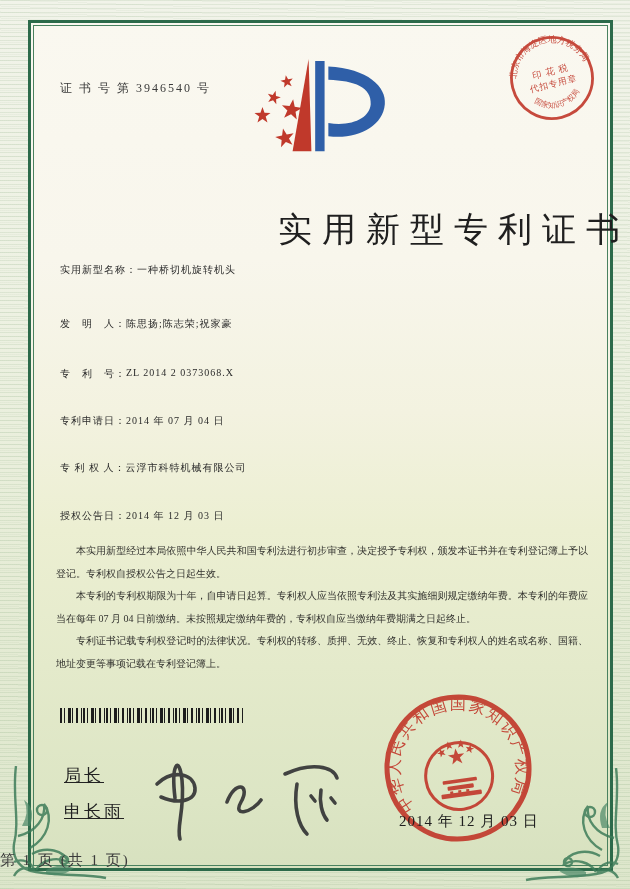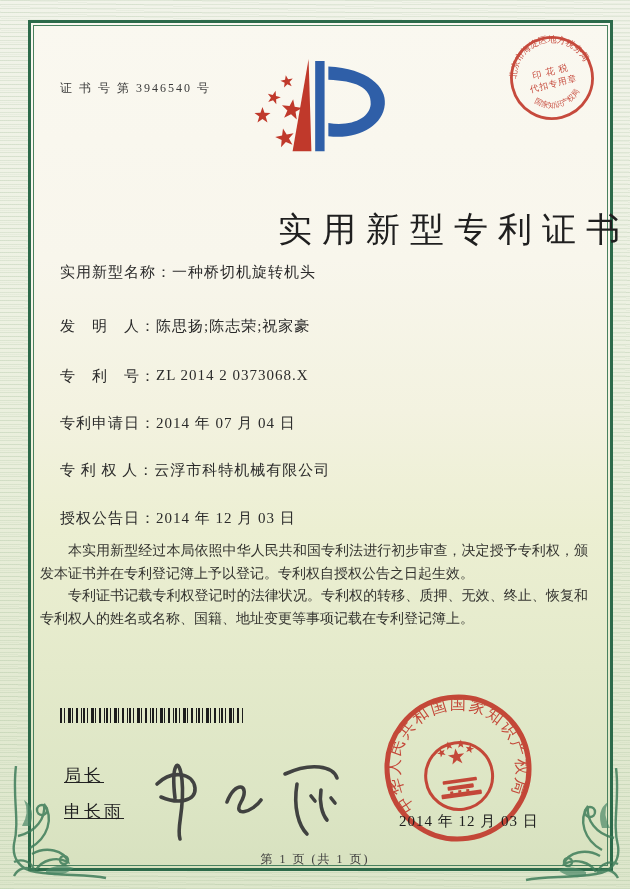--- a/index.html
+++ b/index.html
@@ -32,27 +32,27 @@
   .logo{position:absolute;left:238px;top:52px;z-index:3;}
   .tax-seal{
     position:absolute;left:508px;top:34px;width:88px;height:88px;z-index:4;
     transform:rotate(-14deg);opacity:.92;
   }
   .title{
     position:absolute;left:0;right:0;top:183px;z-index:3;text-align:right;
     font-size:34px;font-weight:normal;letter-spacing:10px;color:#1f1f1f;margin-top:24px;
   }
   .fields{position:absolute;left:60px;top:260px;right:50px;z-index:3;}
-  .field-row{position:absolute;left:0;display:flex;font-size:15px;letter-spacing:1px;white-space:nowrap;}
+  .field-row{position:absolute;left:0;display:flex;font-size:10px;letter-spacing:1px;white-space:nowrap;}
   .field-row .lab{color:#2b2b2b;}
   .field-row .val{color:#2b2b2b;}
   .fr0{top:3px;}.fr1{top:57px;}.fr2{top:107px;}.fr3{top:154px;}.fr4{top:201px;}.fr5{top:249px;text-align:center;}
   .paragraphs{
-    position:absolute;left:40px;right:42px;top:540px;z-index:3;
-    font-size:14px;line-height:22.5px;text-align:justify;color:#33332f;
+    position:absolute;left:56px;right:42px;top:540px;z-index:3;
+    font-size:10px;line-height:22.5px;text-align:justify;color:#33332f;
   }
   .paragraphs p{margin:0;text-indent:2em;}
   .barcode{
     position:absolute;left:60px;top:708px;width:184px;height:15px;z-index:3;
     background:repeating-linear-gradient(90deg,
       #1d1d1d 0 2px,transparent 2px 4px,
       #1d1d1d 4px 5px,transparent 5px 8px,
       #1d1d1d 8px 11px,transparent 11px 12px,
       #1d1d1d 12px 13px,transparent 13px 16px,
       #1d1d1d 16px 18px,transparent 18px 21px,
@@ -64,22 +64,22 @@
   .sig-script{position:absolute;left:135px;top:740px;z-index:3;}
   .official-seal{
     position:absolute;left:382px;top:692px;width:152px;height:152px;z-index:4;
     transform:rotate(-8deg);opacity:.93;
   }
   .seal-date{
     position:absolute;left:399px;top:812px;z-index:5;
     font-size:15px;letter-spacing:1px;color:#1e1e1e;
   }
   .footer{
-    position:absolute;left:0;right:0;top:851px;z-index:3;text-align:center;
-    font-size:12px;letter-spacing:2px;color:#3a3a3a;
+    position:absolute;left:0;right:0;top:851px;z-index:3;
+    font-size:15px;letter-spacing:2px;color:#3a3a3a;
   }
   .ornament{position:absolute;z-index:2;pointer-events:none;}
   .orn-left{left:2px;bottom:4px;}
   .orn-right{right:0px;bottom:2px;transform:scaleX(-1);}
 </style>
 </head>
 <body>
 
 <div class="page">
   <div class="guilloche"></div>
@@ -148,20 +148,21 @@
       <span class="val">云浮市科特机械有限公司</span>
     </div>
     <div class="field-row fr5">
       <span class="lab">授权公告日：</span>
       <span class="val">2014 年 12 月 03 日</span>
     </div>
   </div>
 
   <div class="paragraphs">
     <p>本实用新型经过本局依照中华人民共和国专利法进行初步审查，决定授予专利权，颁发本证书并在专利登记簿上予以登记。专利权自授权公告之日起生效。</p>
+    <p>本专利的专利权期限为十年，自申请日起算。专利权人应当依照专利法及其实施细则规定缴纳年费。本专利的年费应当在每年 07 月 04 日前缴纳。未按照规定缴纳年费的，专利权自应当缴纳年费期满之日起终止。</p>
     <p>专利证书记载专利权登记时的法律状况。专利权的转移、质押、无效、终止、恢复和专利权人的姓名或名称、国籍、地址变更等事项记载在专利登记簿上。</p>
   </div>
 
   <div class="barcode"></div>
 
   <div class="sig-block">
     <span class="sig-role">局长</span>
     <span class="sig-name">申长雨</span>
   </div>
 

